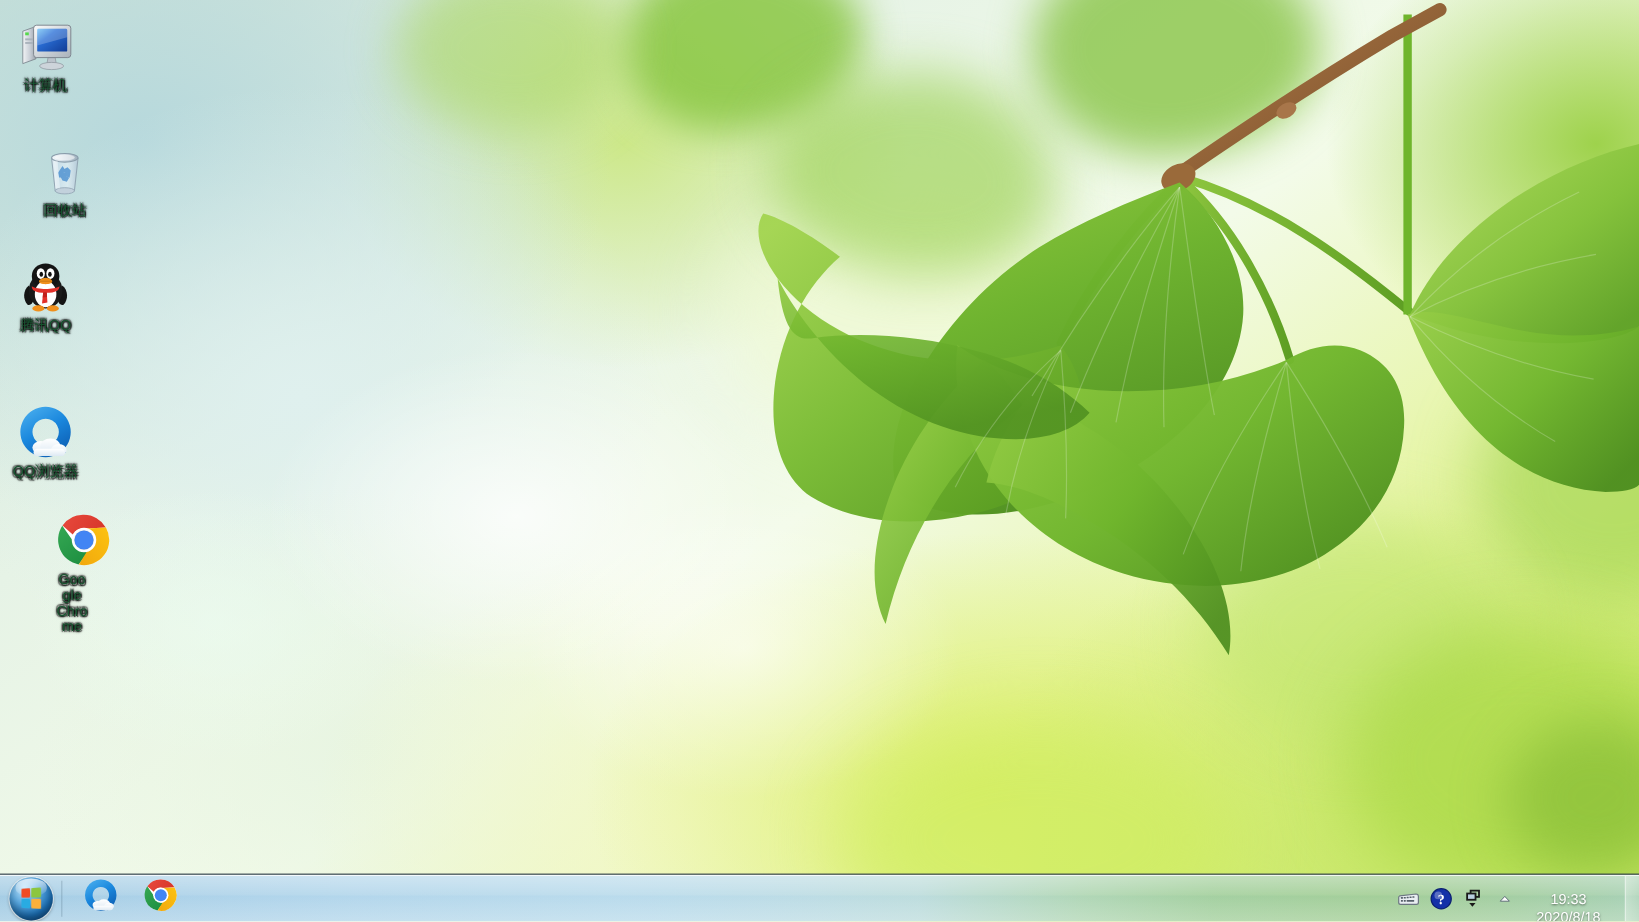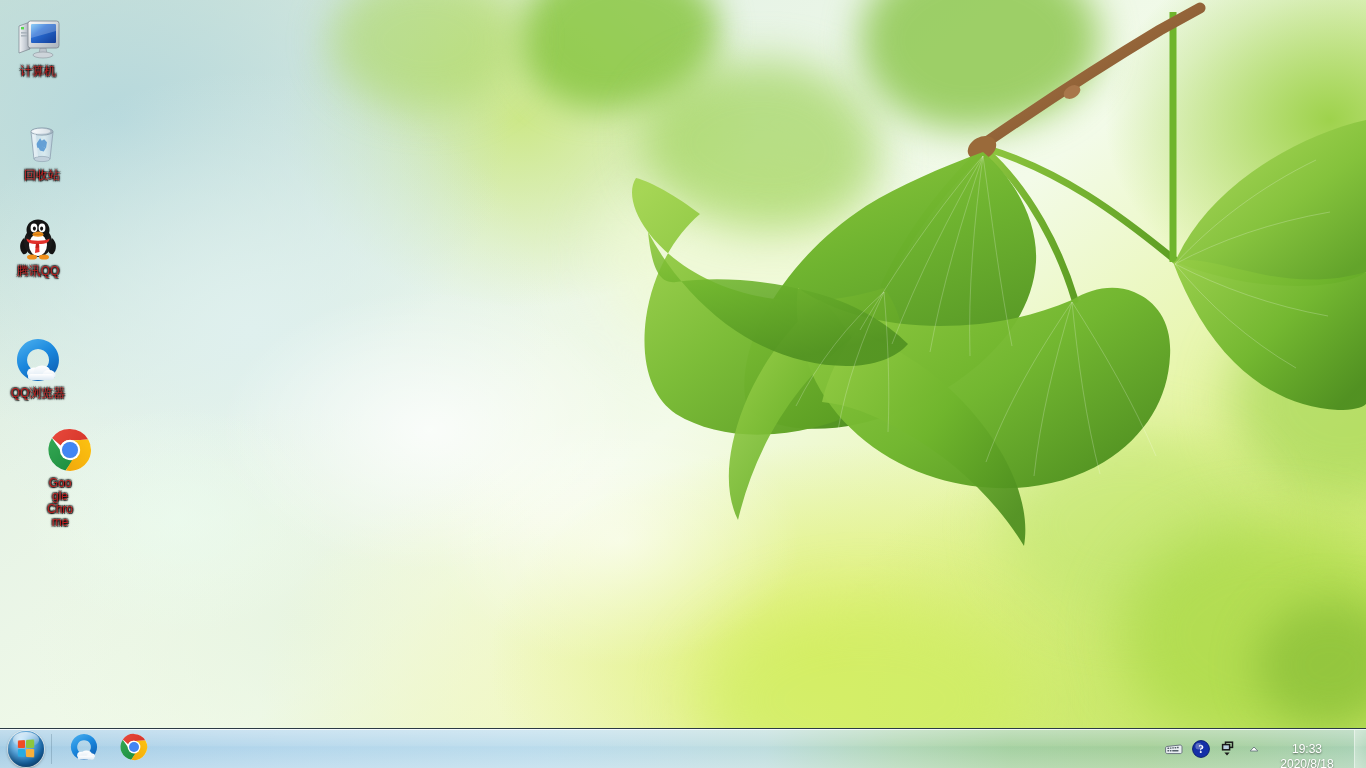--- a/index.html
+++ b/index.html
@@ -70,36 +70,36 @@
     padding: 4px 2px 2px 2px;
     text-align: center;
     cursor: default;
   }
   .desk-icon .glyph {
     width: 48px; height: 48px;
     margin: 0 auto 3px auto;
     position: relative;
   }
   .desk-icon .label {
-    color: #b91c1c;
+    color: #14532d;
     font-size: 12px;
     line-height: 13px;
     font-family: "Liberation Sans", "DejaVu Sans", sans-serif;
     text-shadow:
       1px 1px 1px rgba(0,0,0,.85),
       -1px 1px 1px rgba(0,0,0,.55),
       1px -1px 1px rgba(0,0,0,.55),
       -1px -1px 1px rgba(0,0,0,.55),
       0 0 3px rgba(0,0,0,.7);
     word-wrap: break-word;
   }
 
   
   #ic-computer { position: absolute; left: 0px;  top: 4px; }
-  #ic-recycle  { position: absolute; left: 4px;  top: 108px; }
+  #ic-recycle  { position: absolute; left: 16px;  top: 108px; }
   #ic-qq       { position: absolute; left: 0px;  top: 204px; }
   #ic-qqbrow   { position: absolute; left: 0px;  top: 326px; }
   #ic-chrome   { position: absolute; left: 0px;  top: 416px; padding-left: 46px; }
 
   
   #taskbar {
     position: absolute;
     left: 0; bottom: 0;
     width: 1366px; height: 40px;
     border-top: 1px solid #2b3a45;

